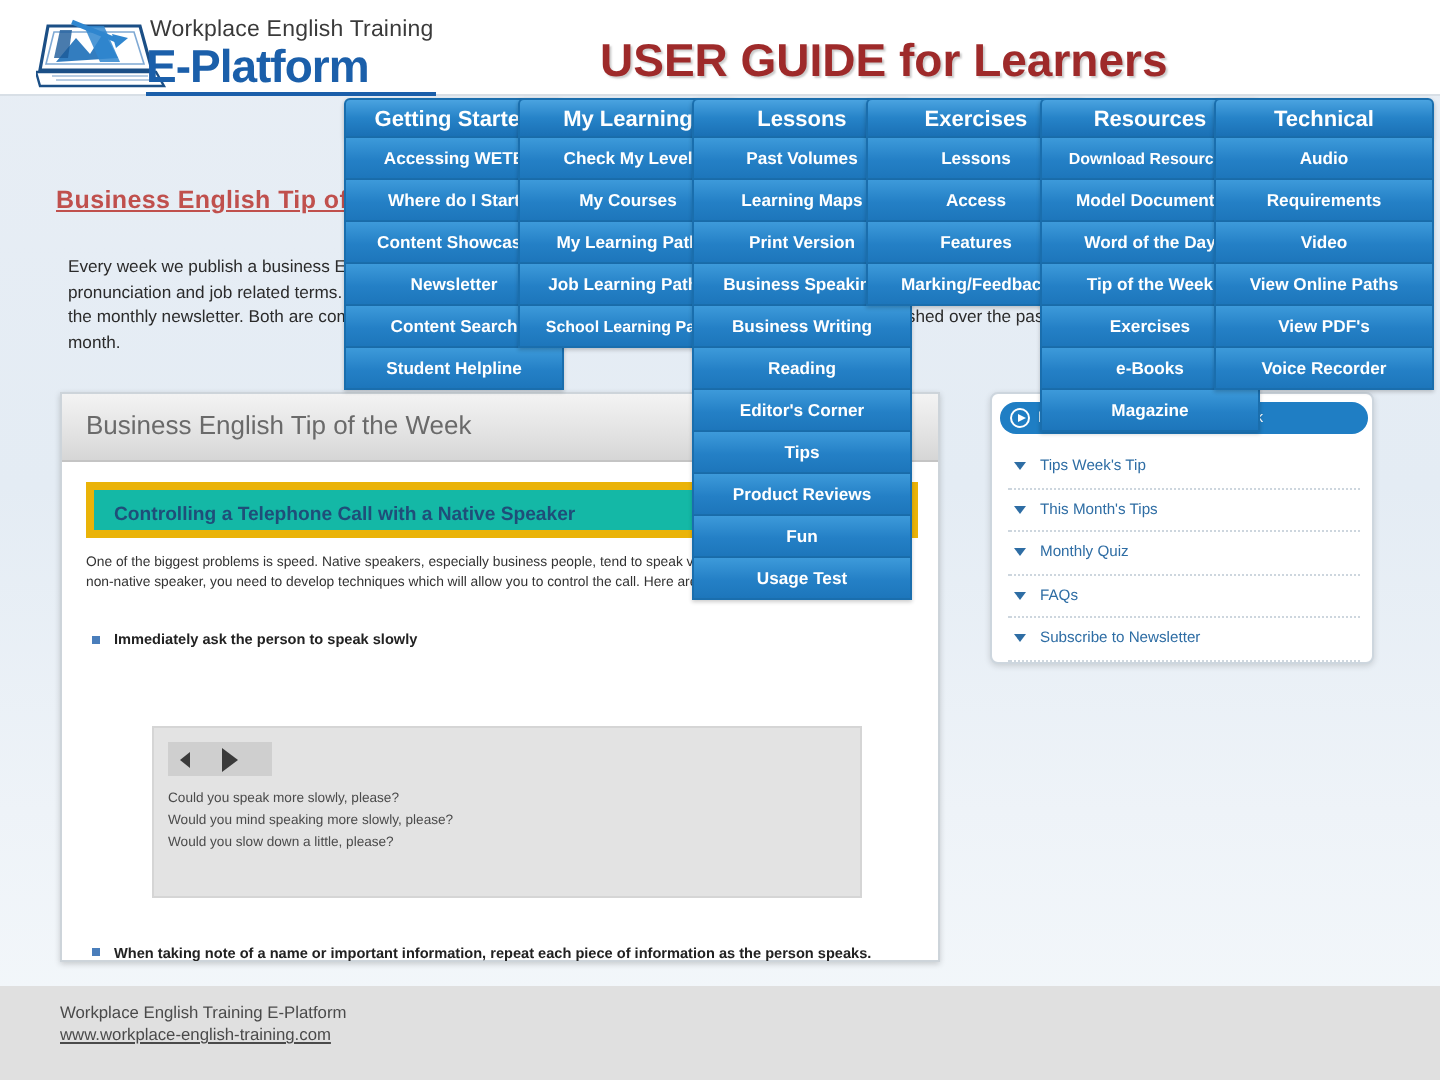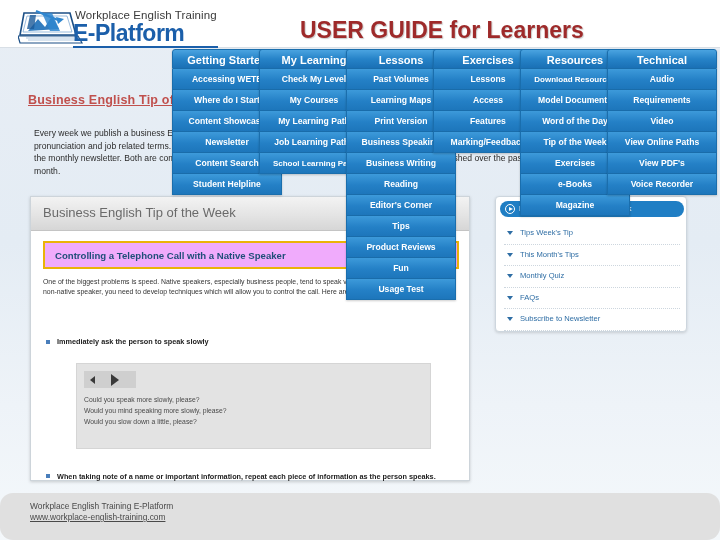--- a/index.html
+++ b/index.html
@@ -77,32 +77,32 @@
     position:absolute; left:0; top:0; width:100%; height:34px;
     background:linear-gradient(180deg,#f3f3f3 0%, #e4e4e4 55%, #d6d6d6 100%);
     border-bottom:1px solid #c4c4c4;
   }
   .shot-header span{
     position:absolute; left:12px; top:8px;
     font-size:13px; color:#6a6a6a; white-space:nowrap;
   }
   .shot-subhead {
     position:absolute; left:12px; top:44px; width:416px; height:28px;
-    background:#f0abfc; border:2px solid #eab308;
+    background:#14b8a6; border:4px solid #eab308;
   }
   .shot-subhead span{
     position:absolute; left:10px; top:7px;
     font-size:9.6px; font-weight:bold; color:#1f4e79; white-space:nowrap;
   }
   .shot-body {
     position:absolute; left:12px; top:80px; width:416px;
     font-size:6.9px; line-height:10px; color:#333;
   }
   .shot-bullet {
-    position:relative; margin-top:24px; padding-left:14px;
+    position:relative; margin-top:2px; padding-left:14px;
     font-size:7.3px; font-weight:bold; color:#222; line-height:10px;
   }
   .shot-bullet:before{
     content:""; position:absolute; left:3px; top:3px;
     width:4px; height:4px; background:#4a7ebb;
   }
   .audio-box{
     position:absolute; left:45px; top:166px; width:355px; height:86px;
     background:#e3e3e3; border:1px solid #d5d5d5;
   }
@@ -187,21 +187,20 @@
     border:1px solid #1a6ead; border-top:none;
     white-space:nowrap; overflow:hidden;
     box-shadow:0 1px 2px rgba(0,0,0,.2);
   }
   .menu-item.wide-txt{ font-size:8px; }
 
   
   .footer{
     position:absolute; left:0; bottom:0; width:720px; height:47px;
     background:#e0e0e0;
-    border-radius:13px;
   }
   .footer .l1{
     position:absolute; left:30px; top:8px; font-size:8.4px; color:#4a4a4a;
     white-space:nowrap;
   }
   .footer .l2{
     position:absolute; left:30px; top:19px; font-size:8.4px; color:#4a4a4a;
     text-decoration:underline; white-space:nowrap;
   }
 </style>

